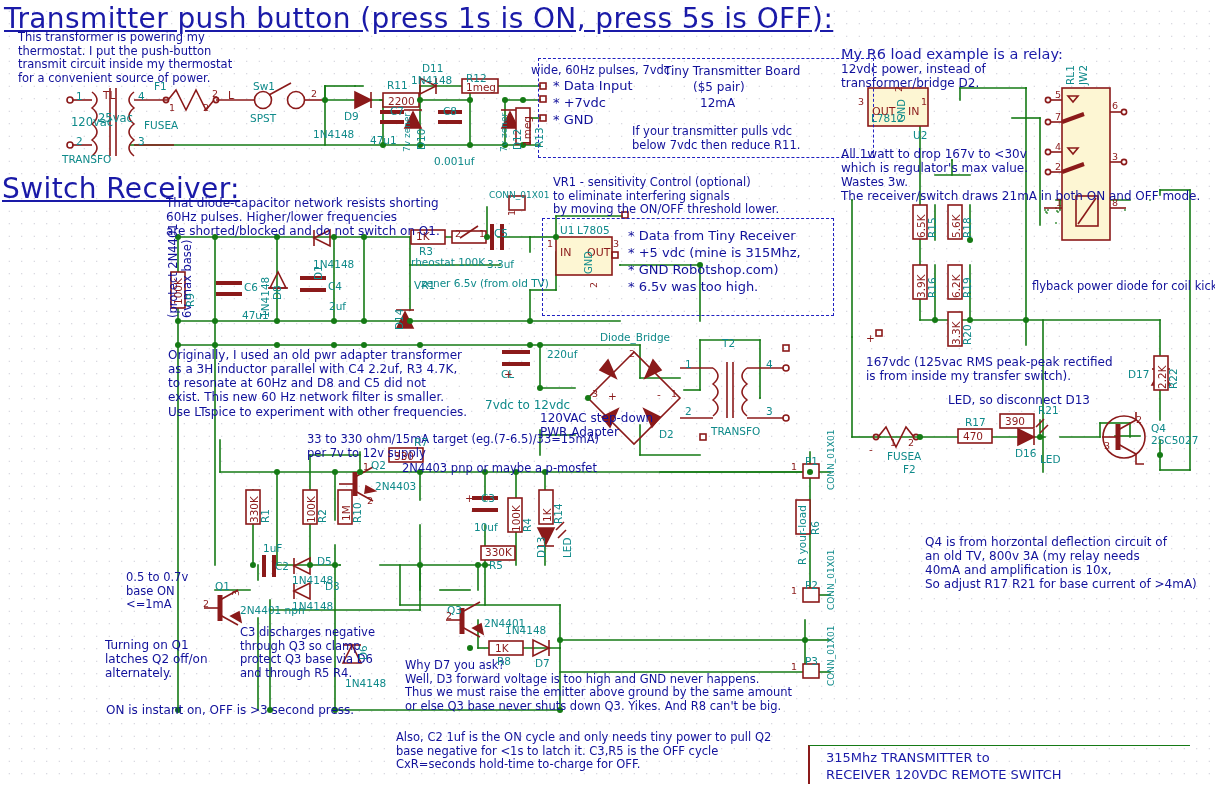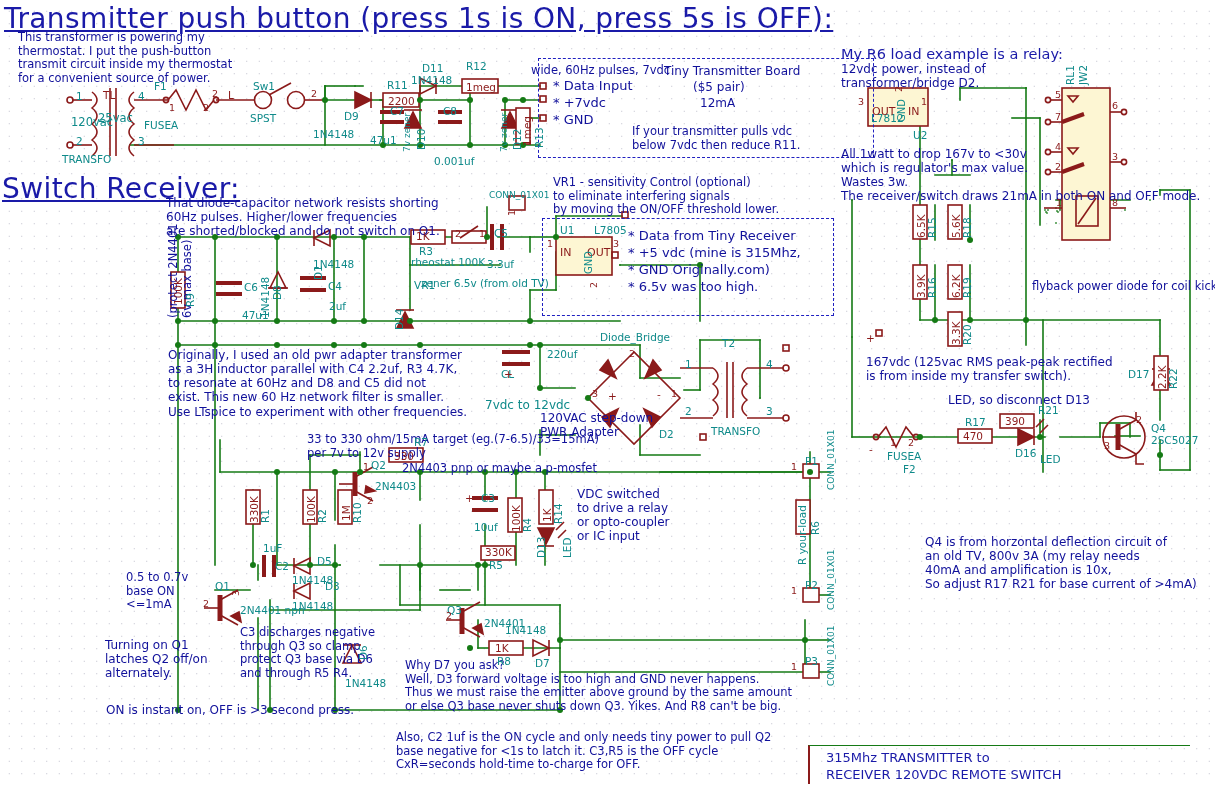--- a/index.html
+++ b/index.html
@@ -529,52 +529,48 @@
   <div class="t ref" style="left:387px;top:79px;">R11</div>
   <div class="t val" style="left:388px;top:95px;">2200</div>
   <div class="t ref" style="left:390px;top:105px;">C7</div>
   <div class="t ref" style="left:370px;top:134px;">47u1</div>
   <div class="t ref vert" style="left:415px;top:150px;">D10</div>
   <div class="t ref vert" style="left:402px;top:152px;font-size:9px;">7v zener</div>
   <div class="t ref" style="left:443px;top:105px;">C8</div>
   <div class="t ref" style="left:434px;top:155px;">0.001uf</div>
   <div class="t ref" style="left:422px;top:62px;">D11</div>
   <div class="t ref" style="left:411px;top:74px;">1N4148</div>
-  <div class="t ref" style="left:466px;top:60px;">R12</div>
+  <div class="t ref" style="left:466px;top:72px;">R12</div>
   <div class="t val" style="left:466px;top:81px;">1meg</div>
   <div class="t ref vert" style="left:511px;top:150px;">D12</div>
   <div class="t ref vert" style="left:499px;top:152px;font-size:9px;">7v zener</div>
   <div class="t ref vert" style="left:533px;top:148px;">R13</div>
   <div class="t val vert" style="left:521px;top:146px;">1meg</div>
 
   <div class="t note2" style="left:166px;top:196px;">That diode-capacitor network resists shorting
 60Hz pulses. Higher/lower frequencies
 are shorted/blocked and do not switch on Q1.</div>
   <div class="t note" style="left:553px;top:176px;">VR1 - sensitivity Control (optional)
 to eliminate interfering signals
 by moving the ON/OFF threshold lower.</div>
   <div class="dbox" style="left:542px;top:218px;width:290px;height:96px;"></div>
   <div class="t note big" style="left:628px;top:228px;">* <span>Data from Tiny Receiver</span></div>
   <div class="t note big" style="left:628px;top:245px;">* <span>+5 vdc (mine is 315Mhz,</span></div>
-  <div class="t note big" style="left:628px;top:262px;">* <span>GND Originally.com)</span></div>
+  <div class="t note big" style="left:628px;top:262px;">* <span>GND Robotshop.com)</span></div>
   <div class="t note big" style="left:628px;top:279px;">* <span>6.5v was too high.</span></div>
   <div class="t note vert" style="left:167px;top:318px;">(protect 2N4401
 6v max base)</div>
   <div class="t note2" style="left:168px;top:348px;">Originally, I used an old pwr adapter transformer
 as a 3H inductor parallel with C4 2.2uf, R3 4.7K,
 to resonate at 60Hz and D8 and C5 did not
 exist. This new 60 Hz network filter is smaller.
 Use LTspice to experiment with other frequencies.</div>
   <div class="t note" style="left:307px;top:433px;">33 to 330 ohm/15mA target (eg.(7-6.5)/33=15mA)
 per 7v to 12v supply</div>
   <div class="t note" style="left:402px;top:462px;">2N4403 pnp or maybe a p-mosfet</div>
-  <div class="t note2" style="left:577px;top:487px;">VDC switched
-to drive a relay
-or opto-coupler
-or IC input</div>
   <div class="t note" style="left:126px;top:571px;">0.5 to 0.7v
 base ON
 &lt;=1mA</div>
   <div class="t note2" style="left:105px;top:638px;">Turning on Q1
 latches Q2 off/on
 alternately.</div>
   <div class="t note" style="left:240px;top:626px;">C3 discharges negative
 through Q3 so clamp
 protect Q3 base via D6
 and through R5 R4.</div>
@@ -606,21 +602,21 @@
   <div class="t ref vert" style="left:259px;top:318px;">1N4148</div>
   <div class="t ref" style="left:328px;top:280px;">C4</div>
   <div class="t ref" style="left:329px;top:300px;">2uf</div>
   <div class="t ref" style="left:244px;top:281px;">C6</div>
   <div class="t ref" style="left:242px;top:309px;">47u1</div>
   <div class="t ref vert" style="left:184px;top:307px;">R9</div>
   <div class="t val vert" style="left:172px;top:305px;">100K</div>
   <div class="t ref vert" style="left:393px;top:330px;">D14</div>
   <div class="t ref" style="left:421px;top:277px;">zener 6.5v (from old TV)</div>
   <div class="t ref" style="left:560px;top:224px;">U1</div>
-  <div class="t ref" style="left:594px;top:224px;">L7805</div>
+  <div class="t ref" style="left:577px;top:224px;">L7805</div>
   <div class="t val" style="left:560px;top:247px;font-size:11px;">IN</div>
   <div class="t val" style="left:587px;top:247px;font-size:11px;">OUT</div>
   <div class="t ref vert" style="left:583px;top:274px;font-size:10px;">GND</div>
   <div class="t pin" style="left:547px;top:238px;">1</div>
   <div class="t pin" style="left:613px;top:238px;">3</div>
   <div class="t pin vert" style="left:588px;top:288px;">2</div>
   <div class="t ref" style="left:501px;top:368px;">CL</div>
   <div class="t ref" style="left:547px;top:348px;">220uf</div>
   <div class="t ref" style="left:600px;top:331px;">Diode_Bridge</div>
   <div class="t ref" style="left:659px;top:428px;">D2</div>

